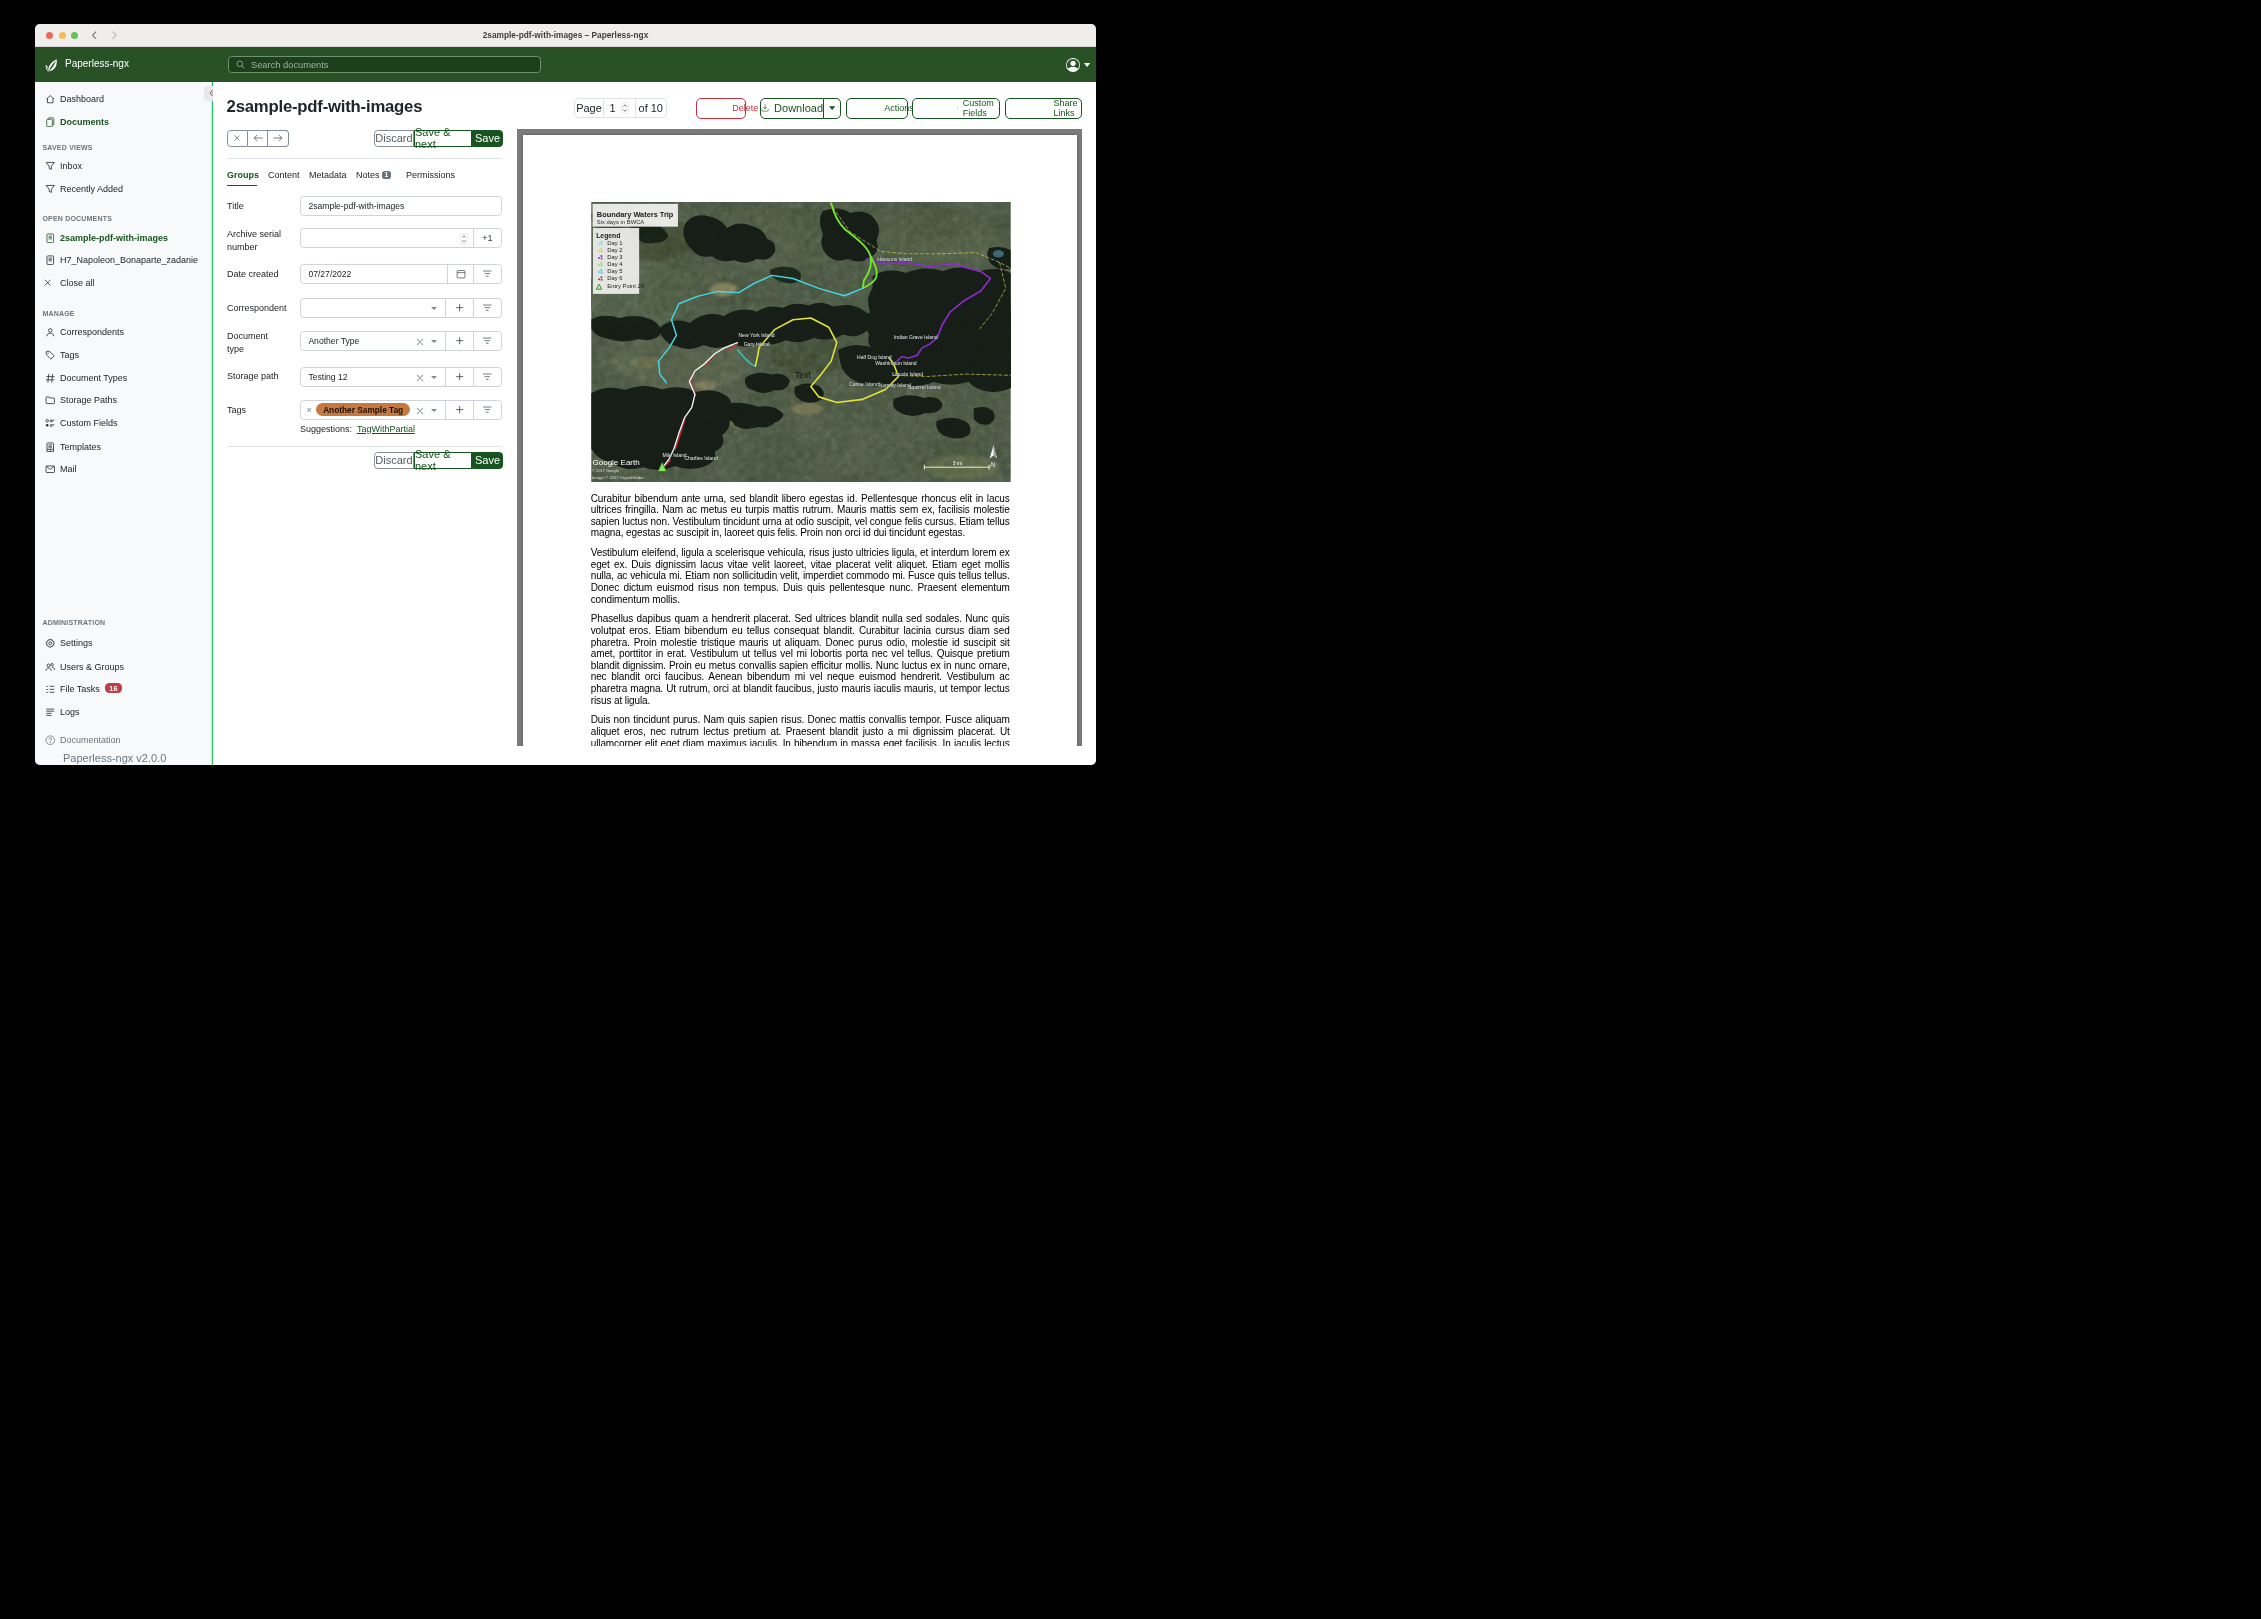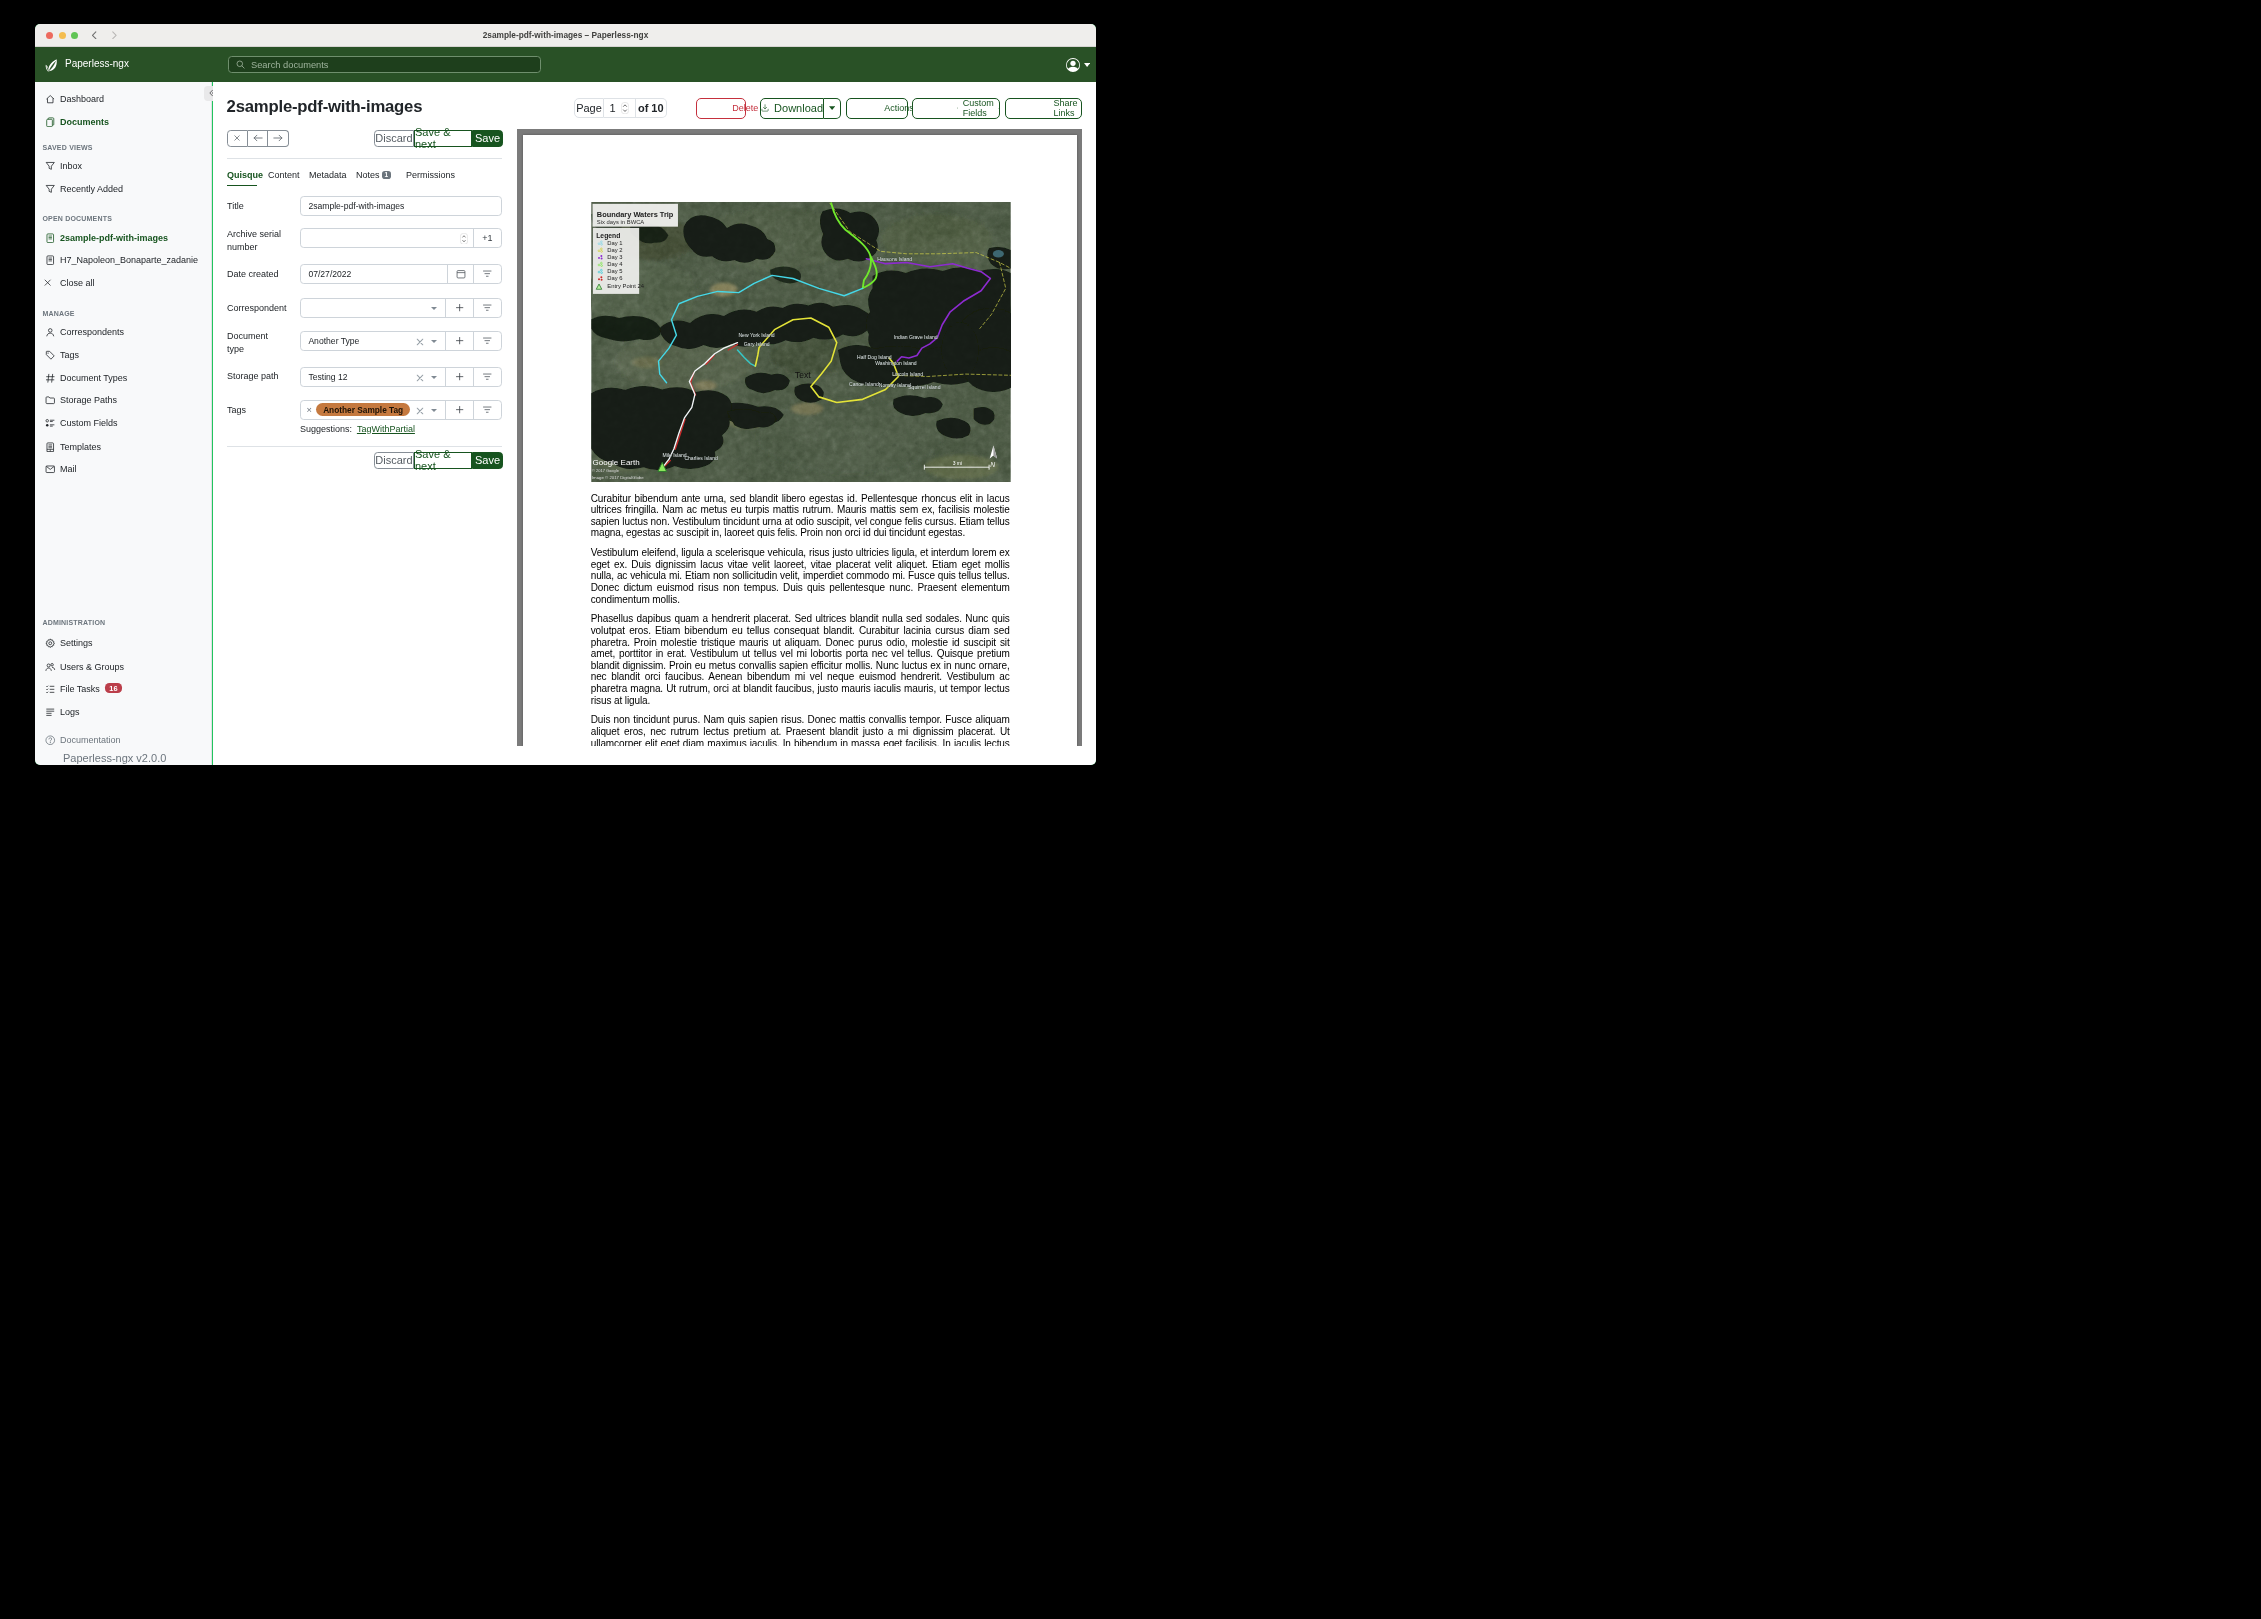--- a/index.html
+++ b/index.html
@@ -231,21 +231,21 @@
     <h1 class="doctitle" style="left:13.6px; top:15px; position:absolute;">2sample-pdf-with-images</h1>
 
     <div class="grp" style="left:361px; top:16px; height:20px;">
       <div class="seg" style="width:30px; border-color:#dee2e6; border-radius:5px 0 0 5px; color:#212529;">Page</div>
       <div class="seg" style="width:32px; border-color:#dee2e6; border-left:none; color:#212529; position:relative; justify-content:flex-start; padding-left:5.6px;">1
         <svg style="position:absolute; right:5.6px; top:3.7px;" width="8" height="12.3" viewBox="0 0 13 20">
             <rect x="0.5" y="0.5" width="12" height="19" rx="6" fill="#fff" stroke="#d6d6d6" stroke-width="0.9"></rect>
             <path d="M3.6 7.6 L6.5 4.6 L9.4 7.6 M3.6 12.4 L6.5 15.4 L9.4 12.4" fill="none" stroke="#444" stroke-width="1.3" stroke-linejoin="round"></path>
           </svg>
       </div>
-      <div class="seg" style="width:30.5px; border-color:#dee2e6; border-left:none; border-radius:0 5px 5px 0; color:#212529;font-weight:bold;">of 10</div>
+      <div class="seg" style="width:30.5px; border-color:#dee2e6; border-left:none; border-radius:0 5px 5px 0; color:#212529;">of 10</div>
     </div>
 
     <div class="btn" style="left:483px; top:16.7px; width:50px; height:20.4px; border-color:#c5303d; color:#c5303d; display:flex; align-items:center; justify-content:center; gap:4.3px;">
       <svg width="9.3" height="10" viewBox="0 0 16 16">
           <path d="M5.5 5.7 V12 M8 5.7 V12 M10.5 5.7 V12" stroke="#c5303d" stroke-width="1.1"></path>
           <path d="M2 3.6 H14 M5.8 3.4 V2.2 C5.8 1.8 6.1 1.5 6.5 1.5 H9.5 C9.9 1.5 10.2 1.8 10.2 2.2 V3.4 M3.4 3.8 L4 13 C4 13.7 4.5 14.2 5.2 14.2 H10.8 C11.5 14.2 12 13.7 12 13 L12.6 3.8" fill="none" stroke="#c5303d" stroke-width="1.1" stroke-linecap="round"></path>
         </svg>
       <span>Delete</span>
     </div>
 
@@ -318,21 +318,21 @@
         </div>
     </div>
 
     <div class="grp savegrp" style="left:161px; top:48px; height:17px;">
       <div class="seg" style="width:40px; border-color:#868e96; border-radius:3.7px 0 0 3.7px; color:#545b62;">Discard</div>
       <div class="seg" style="width:58px; border-color:#17541f; color:#17541f;">Save &amp; next</div>
       <div class="seg" style="width:31px; background:#17541f; border-color:#17541f; border-radius:0 3.7px 3.7px 0; color:#fff;">Save</div>
     </div>
     <div style="position:absolute; left:14px; top:76px; width:275px; border-top:0.6px solid #dee2e6;"></div>
 
-    <div style="position:absolute; left:14px; top:88px; font-size:9px; color:#17541f; font-weight:700;">Quisque</div>
+    <div style="position:absolute; left:14px; top:88px; font-size:9px; color:#17541f; font-weight:700;">Groups</div>
     <div style="position:absolute; left:14px; top:103px; width:30px; border-top:1.5px solid #17541f;"></div>
     <div style="position:absolute; left:55px; top:88px; font-size:9px; color:#212529;">Content</div>
     <div style="position:absolute; left:96px; top:88px; font-size:9px; color:#212529;">Metadata</div>
     <div style="position:absolute; left:143px; top:88px; font-size:9px; color:#212529;">Notes</div>
     <div style="position:absolute; left:169px; top:89px; width:8.6px; height:8.6px; background:#6c757d; border-radius:2.8px; color:#fff; font-size:6.5px; font-weight:700; text-align:center; line-height:8.6px;">1</div>
     <div style="position:absolute; left:193px; top:88px; font-size:9px; color:#212529;">Permissions</div>
 
     <div class="flabel" style="top:119px;">Title</div>
     <div class="finput" style="top:114px;">
         <div class="main">2sample-pdf-with-images</div>

